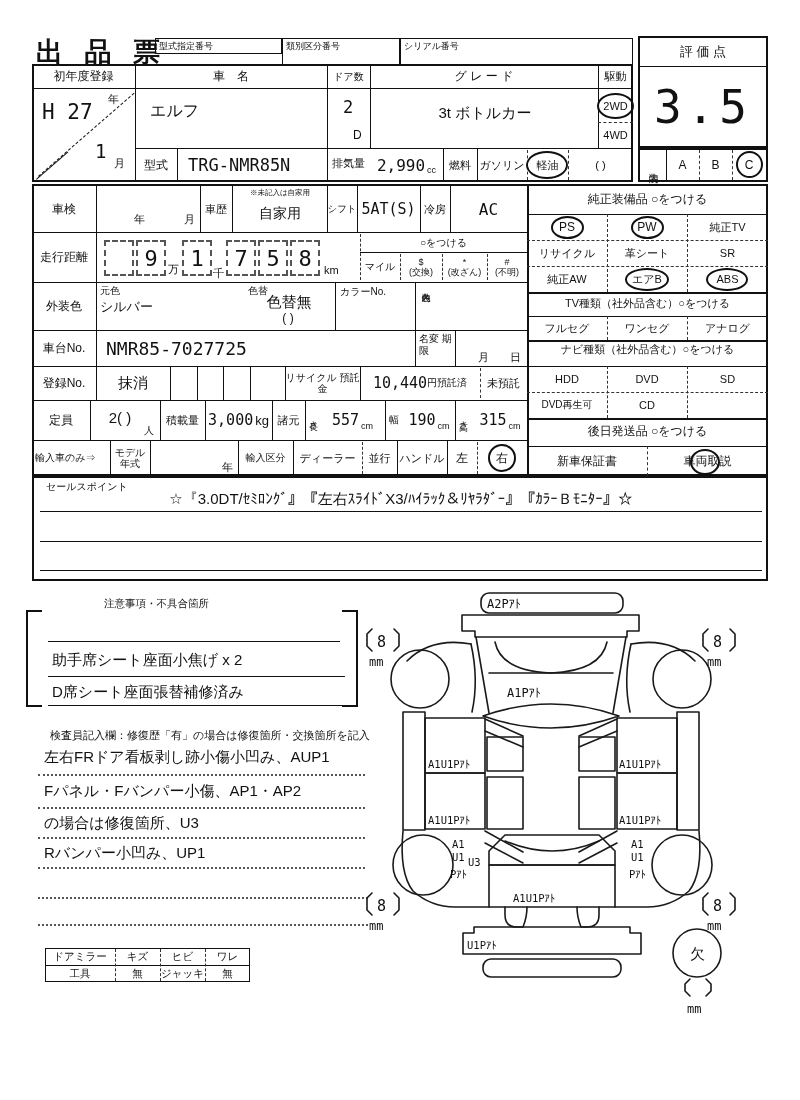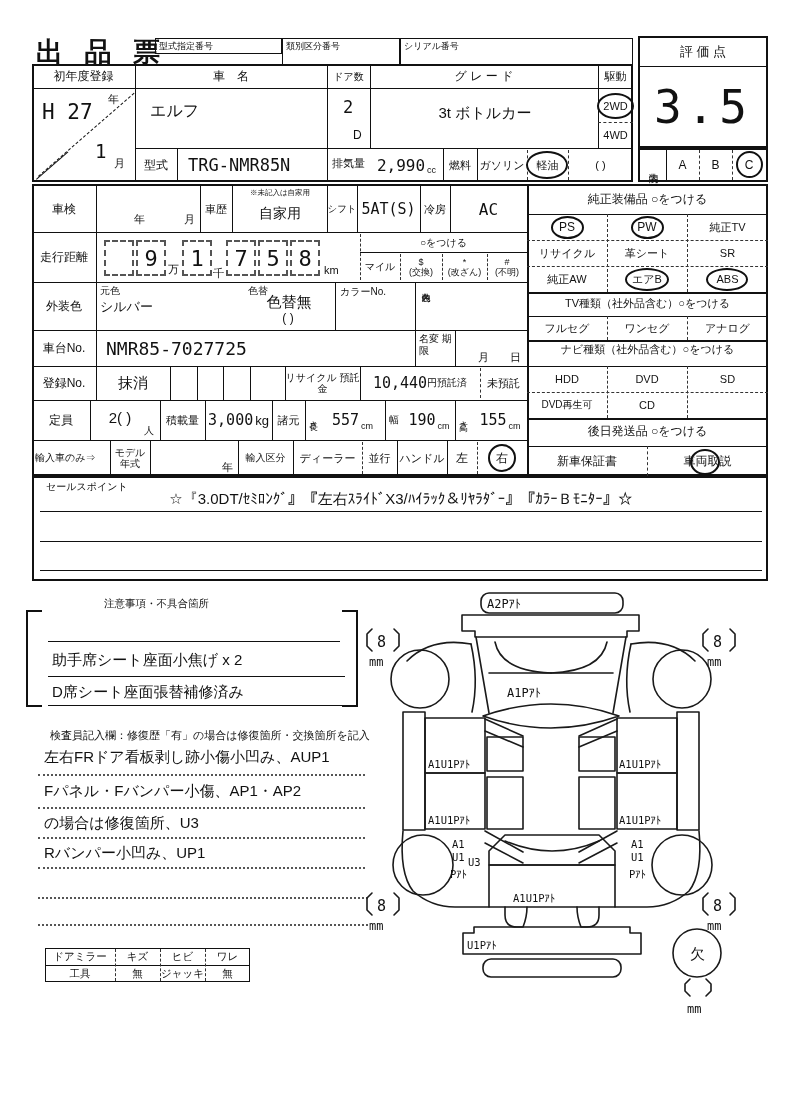--- a/index.html
+++ b/index.html
@@ -218,21 +218,21 @@
   </div>
   <div class="ab vline" style="left:385px;top:400px;height:40px"></div>
   <div class="ab c" style="left:385px;top:400px;width:18px;height:40px;font-size:10px">幅</div>
   <div class="ab c" style="left:403px;top:400px;width:52px;height:40px">
     <span class="mono" style="font-size:15px">190</span>
     <span style="font-size:9px;margin:12px 0 0 2px">cm</span>
   </div>
   <div class="ab vline" style="left:455px;top:400px;height:40px"></div>
   <div class="ab v c" style="left:456px;top:403px;width:14px;height:34px;font-size:9px">高さ</div>
   <div class="ab c" style="left:473px;top:400px;width:54px;height:40px">
-    <span class="mono" style="font-size:15px">155</span>
+    <span class="mono" style="font-size:15px">315</span>
     <span style="font-size:9px;margin:12px 0 0 2px">cm</span>
   </div>
 
   <div class="ab vline" style="left:110px;top:440px;height:36px"></div>
   <div class="ab l" style="left:35px;top:440px;width:74px;height:36px;font-size:10px">輸入車のみ⇒</div>
   <div class="ab c two" style="left:112px;top:443px;width:36px;height:30px;font-size:10px">モデル 年式</div>
   <div class="ab vline" style="left:150px;top:440px;height:36px"></div>
   <div class="ab" style="left:222px;top:460px;width:14px;height:14px;font-size:11px">年</div>
   <div class="ab vline" style="left:238px;top:440px;height:36px"></div>
   <div class="ab c" style="left:238px;top:440px;width:55px;height:36px;font-size:10px">輸入区分</div>

